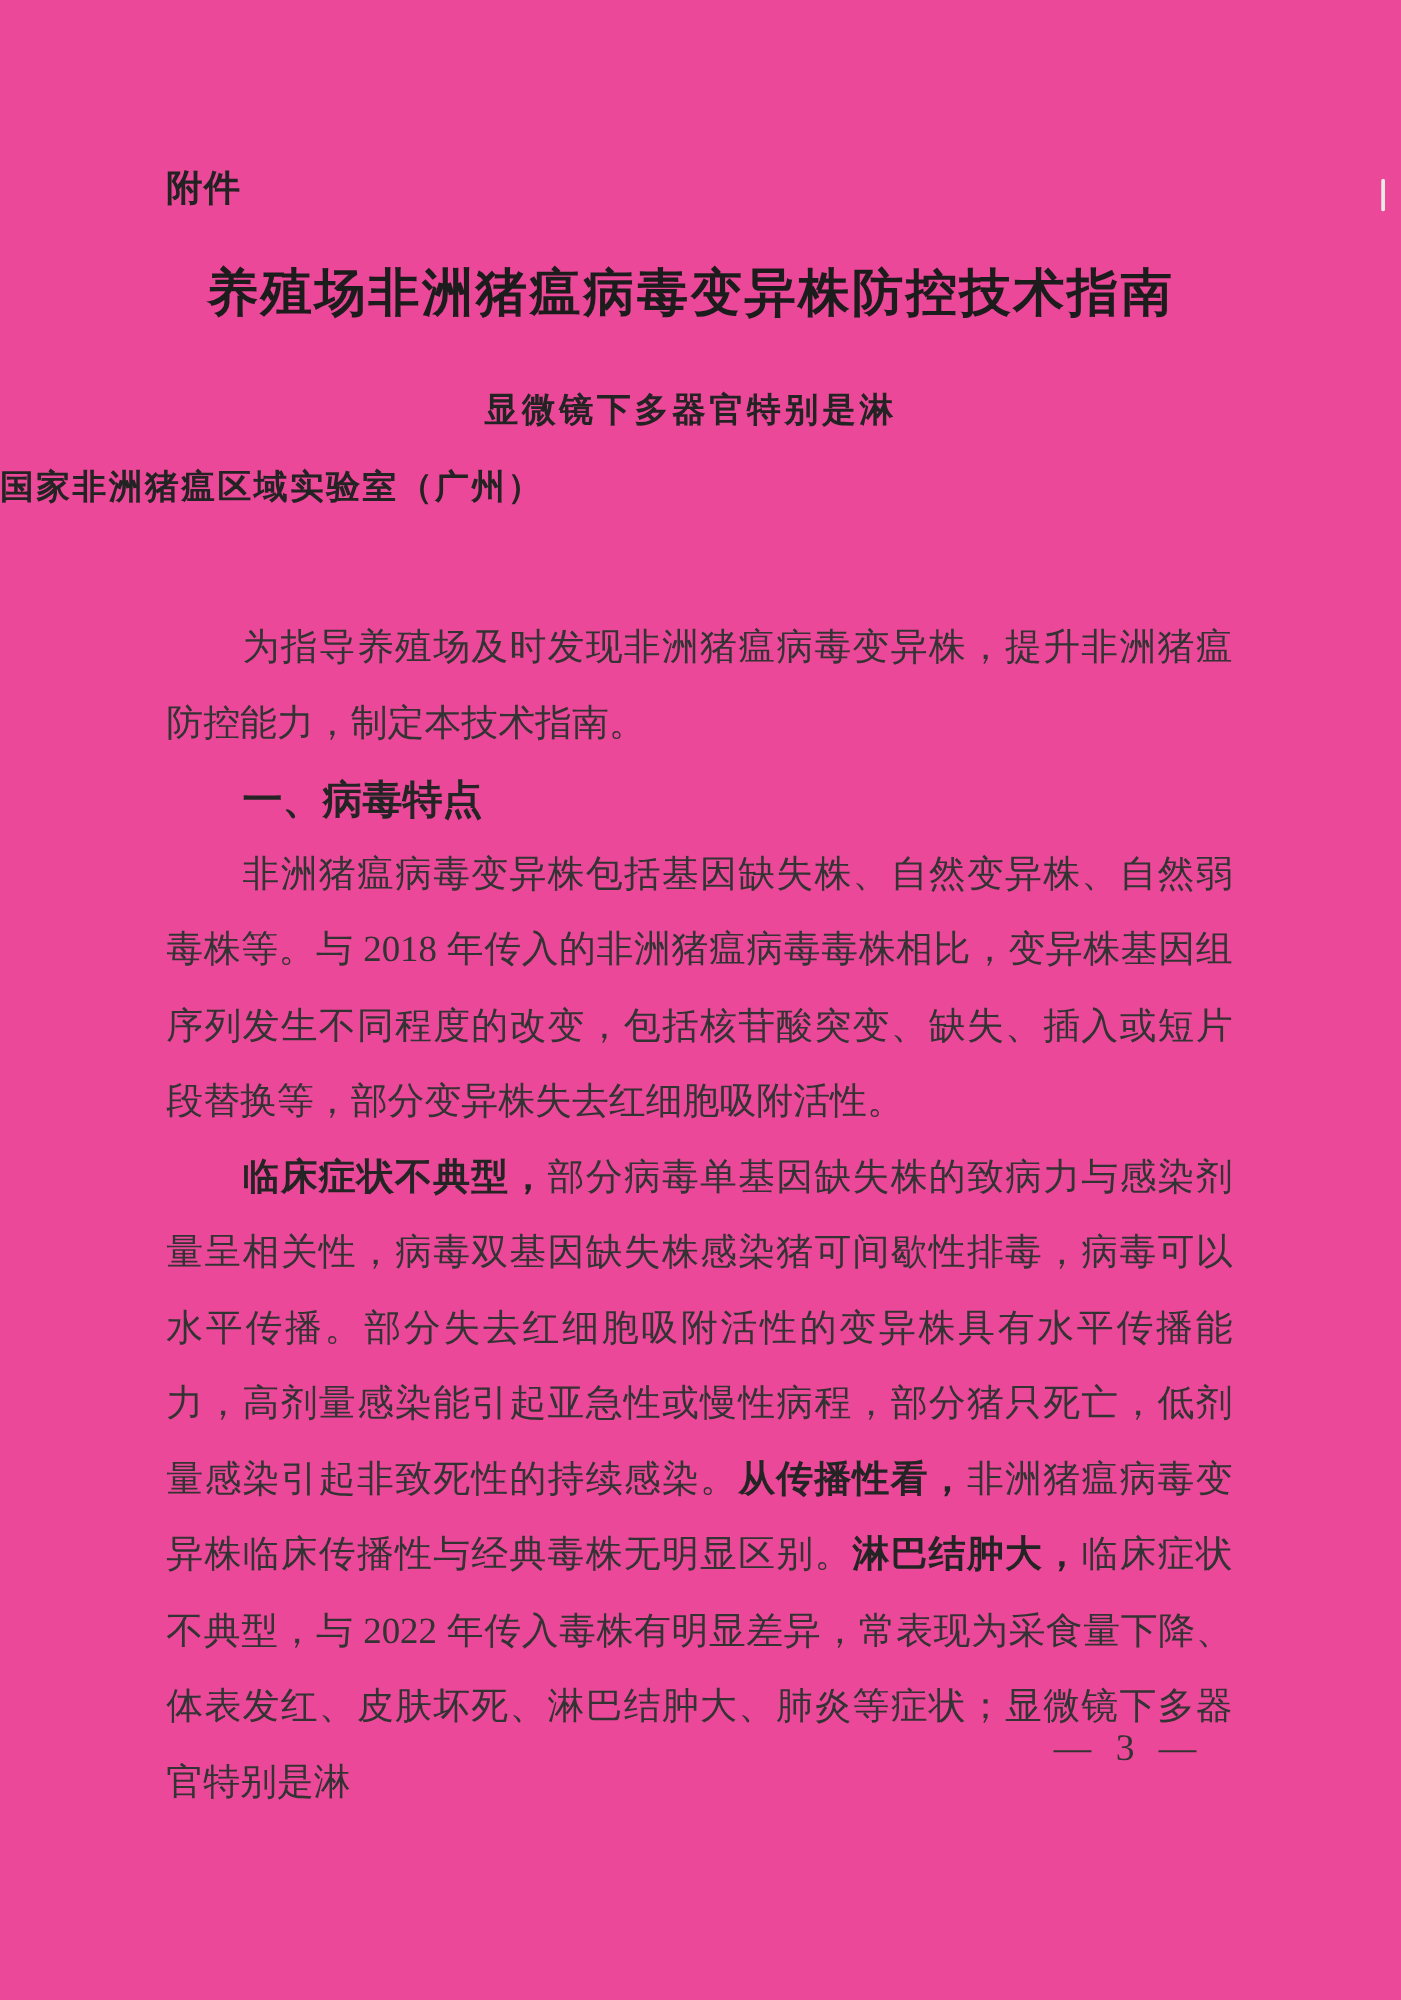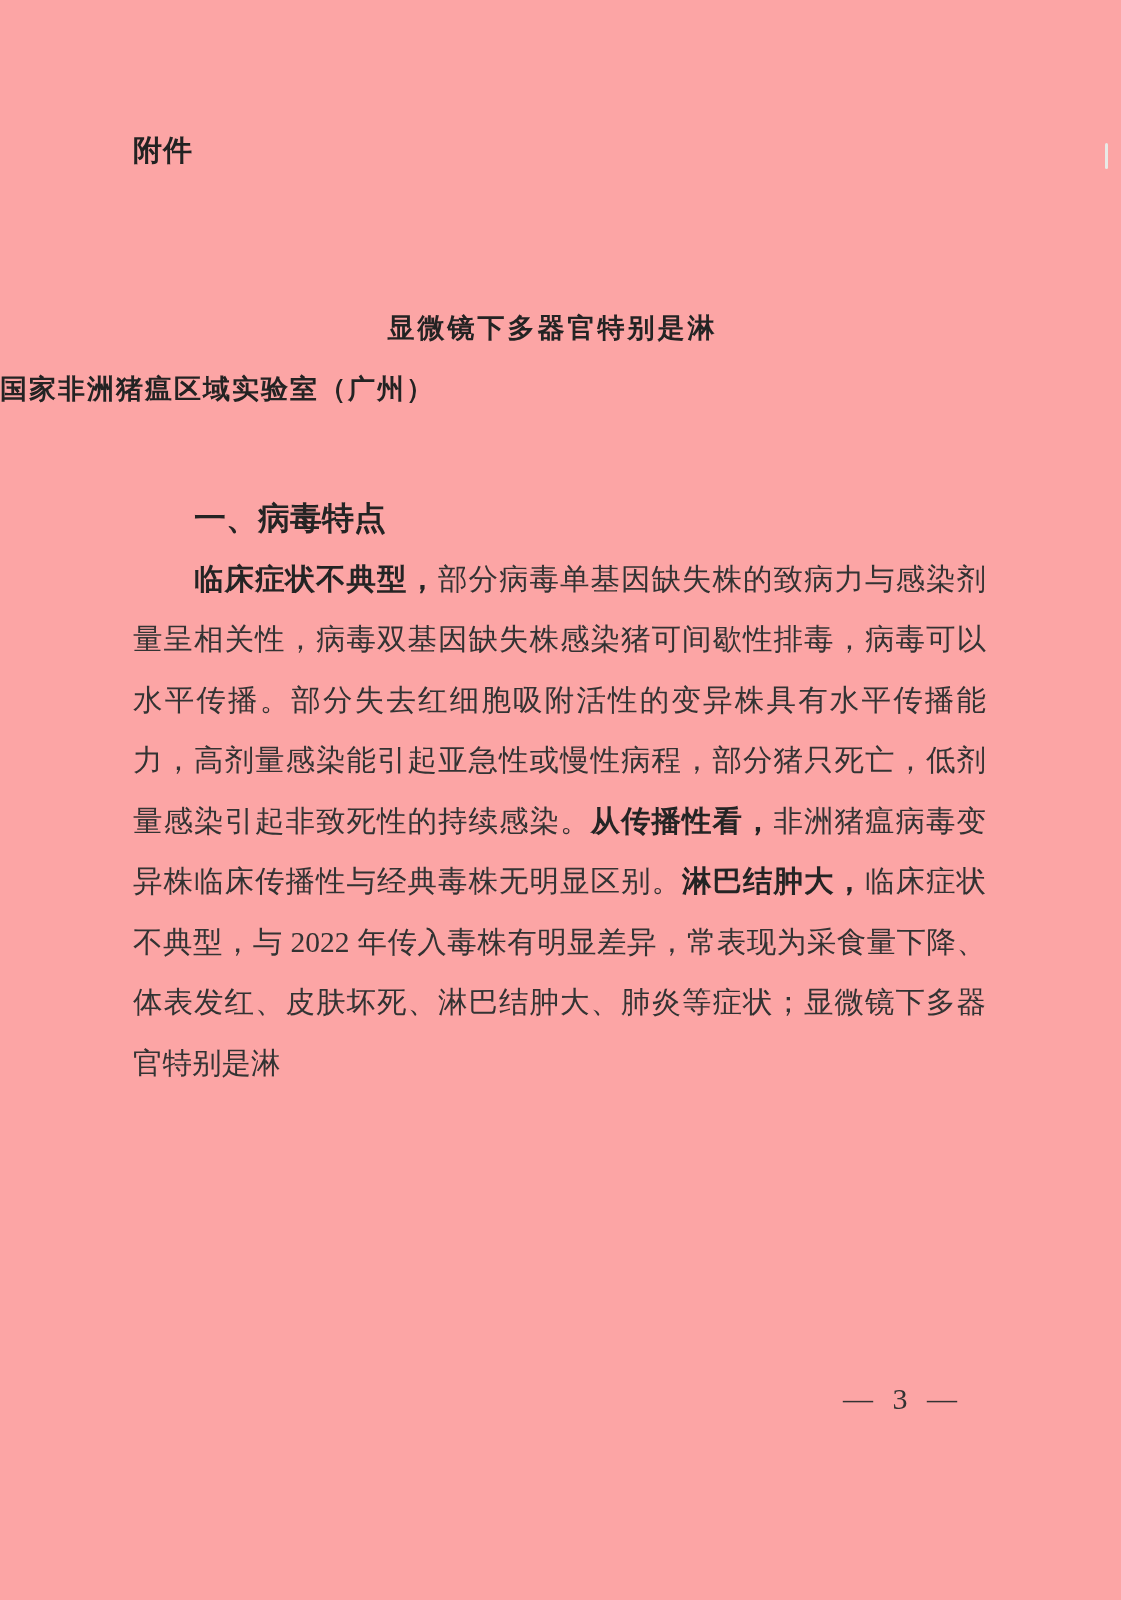--- a/index.html
+++ b/index.html
@@ -4,21 +4,21 @@
 <style>
   html, body { margin: 0; padding: 0; }
   body {
     width: 1121px; height: 1600px;
     background: #ffffff;
     font-family: "Liberation Serif", serif;
   }
   .page {
     position: relative;
     width: 1121px; height: 1600px;
-    background: #fca5a5;
+    background: #ec4899;
     overflow: hidden;
     color: #2e2e2e;
   }
   
   .artifact {
     position: absolute;
     left: 1105px; top: 143px;
     width: 3px; height: 26px;
     background: #e9e9e6;
     border-radius: 2px;
@@ -98,25 +98,28 @@
 </style>
 </head>
 <body>
 
 <div class="page">
 
   <div class="artifact"></div>
 
   <div class="attachment">附件</div>
 
+  <div class="doc-title">养殖场非洲猪瘟病毒变异株防控技术指南</div>
 
   <div class="org-line1">显微镜下多器官特别是淋</div>
 
   <div class="org-line2">国家非洲猪瘟区域实验室（广州）</div>
 
   <div class="body-block">
+    <p>为指导养殖场及时发现非洲猪瘟病毒变异株，提升非洲猪瘟防控能力，制定本技术指南。</p>
     <h2 class="section-heading">一、病毒特点</h2>
+    <p>非洲猪瘟病毒变异株包括基因缺失株、自然变异株、自然弱毒株等。与 2018 年传入的非洲猪瘟病毒毒株相比，变异株基因组序列发生不同程度的改变，包括核苷酸突变、缺失、插入或短片段替换等，部分变异株失去红细胞吸附活性。</p>
     <p><span class="em">临床症状不典型，</span><span>部分病毒单基因缺失株的致病力与感染剂量呈相关性，病毒双基因缺失株感染猪可间歇性排毒，病毒可以水平传播。部分失去红细胞吸附活性的变异株具有水平传播能力，高剂量感染能引起亚急性或慢性病程，部分猪只死亡，低剂量感染引起非致死性的持续感染。</span><span class="em">从传播性看，</span><span>非洲猪瘟病毒变异株临床传播性与经典毒株无明显区别。</span><span class="em">淋巴结肿大，</span><span>临床症状不典型，与 2022 年传入毒株有明显差异，常表现为采食量下降、体表发红、皮肤坏死、淋巴结肿大、肺炎等症状；显微镜下多器官特别是淋</span></p>
   </div>
 
   <div class="page-number">— 3 —</div>
 
 </div>
 
 </body></html>

